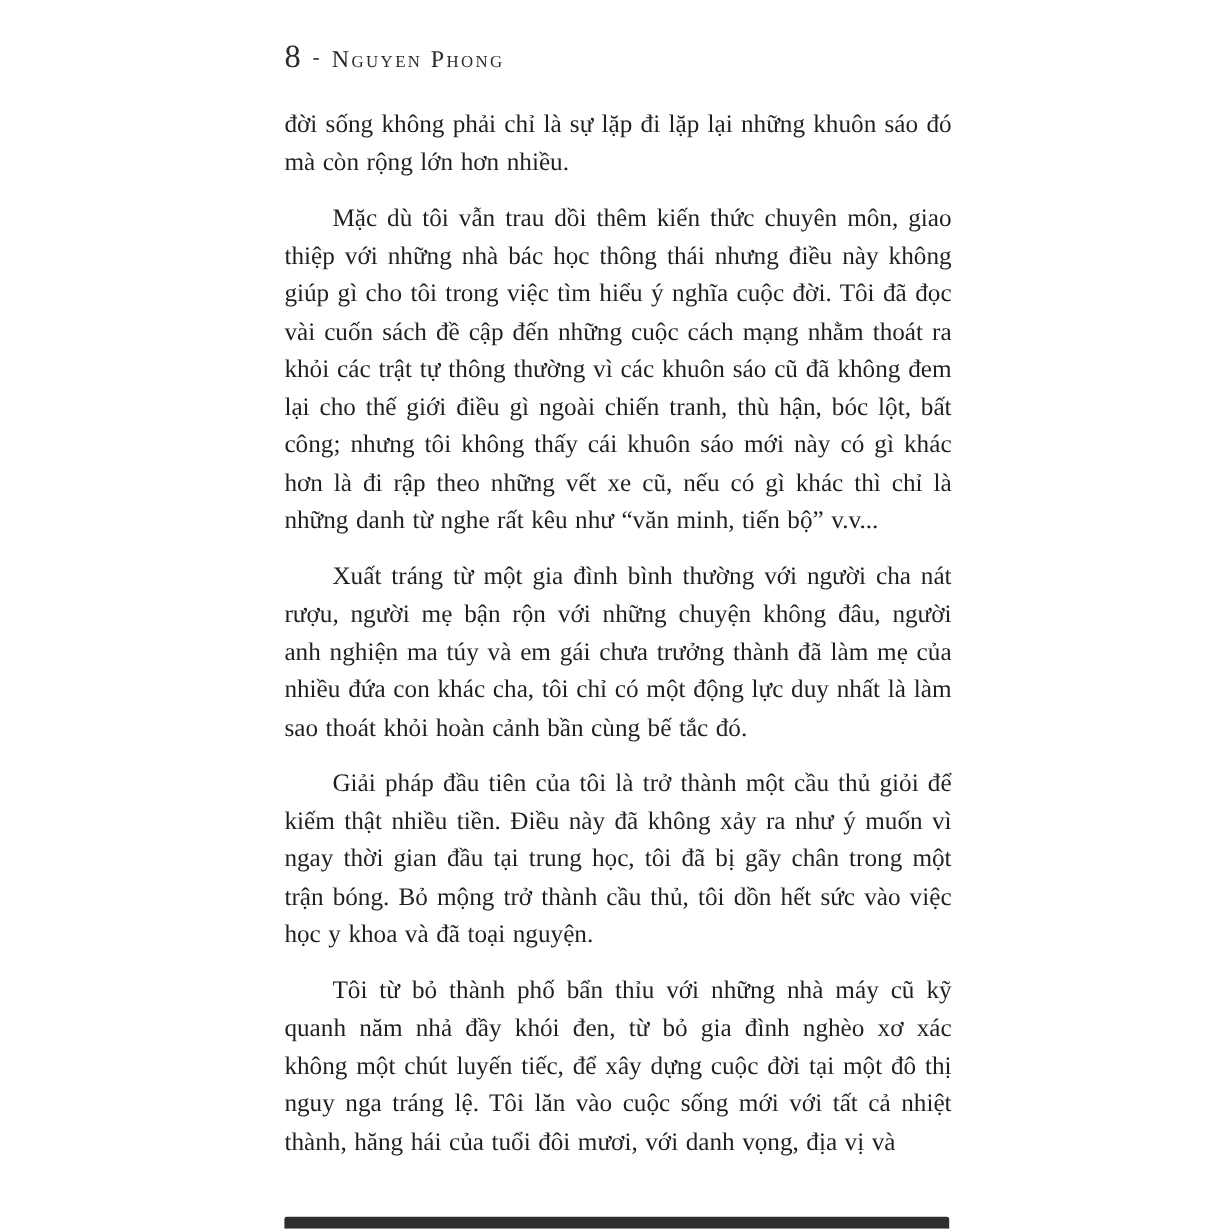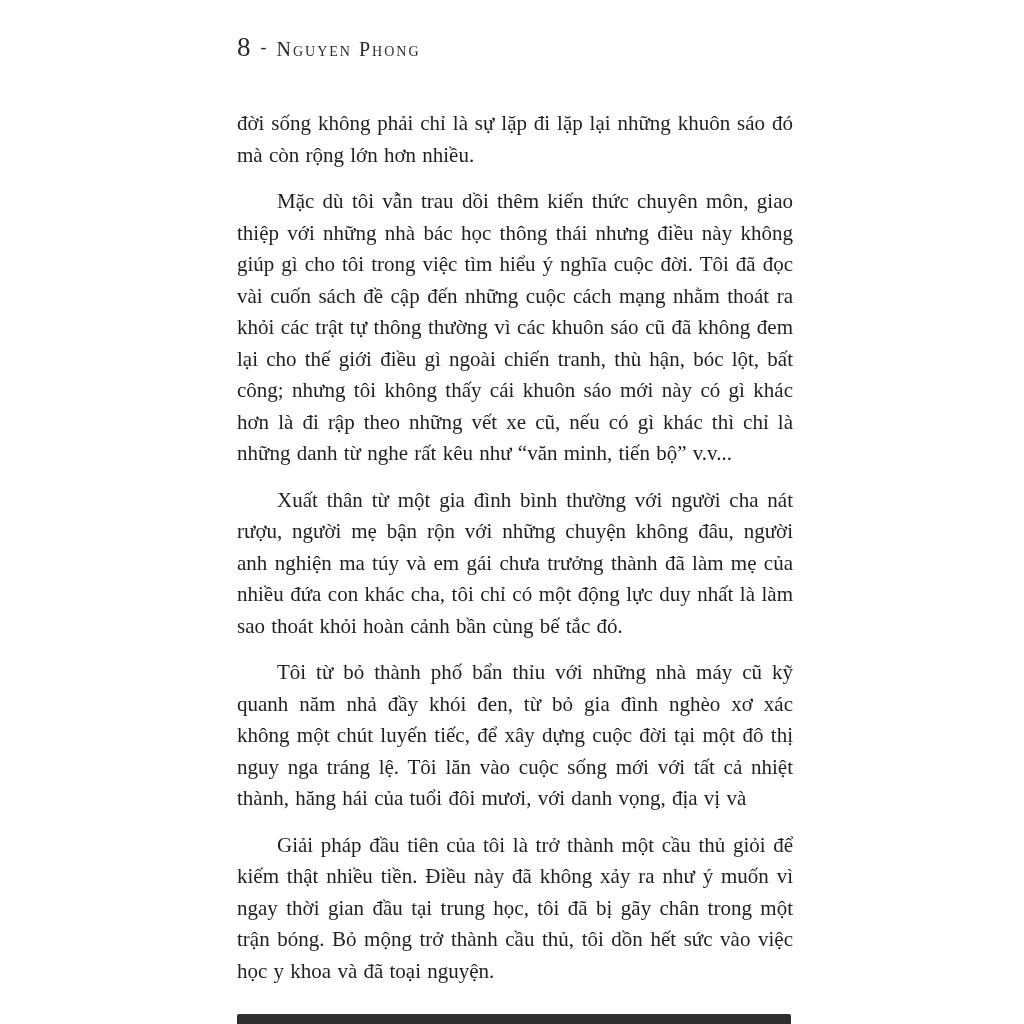--- a/index.html
+++ b/index.html
@@ -48,21 +48,20 @@
     text-align: center;
   }
   .text-block {
     position: absolute;
     left: 237px;
     top: 88px;
     width: 556px;
     text-align: justify;
     font-size: 21px;
     line-height: 31.5px;
-    margin-top: 20px;
   }
   .text-block p {
     margin: 0 0 15px 0;
     padding: 0;
     word-spacing: 1px;
   }
   .text-block p.indent {
     text-indent: 40px;
   }
   .scan-edge-bar {
@@ -82,20 +81,20 @@
 
   <div class="running-header">
     <span class="page-number">8</span>
     <span class="header-separator">-</span>
     <span class="running-head">Nguyen Phong</span>
   </div>
 
   <div class="text-block">
     <p>đời sống không phải chỉ là sự lặp đi lặp lại những khuôn sáo đó mà còn rộng lớn hơn nhiều.</p>
     <p class="indent">Mặc dù tôi vẫn trau dồi thêm kiến thức chuyên môn, giao thiệp với những nhà bác học thông thái nhưng điều này không giúp gì cho tôi trong việc tìm hiểu ý nghĩa cuộc đời. Tôi đã đọc vài cuốn sách đề cập đến những cuộc cách mạng nhằm thoát ra khỏi các trật tự thông thường vì các khuôn sáo cũ đã không đem lại cho thế giới điều gì ngoài chiến tranh, thù hận, bóc lột, bất công; nhưng tôi không thấy cái khuôn sáo mới này có gì khác hơn là đi rập theo những vết xe cũ, nếu có gì khác thì chỉ là những danh từ nghe rất kêu như “văn minh, tiến bộ” v.v...</p>
-    <p class="indent">Xuất thân từ một gia đình bình thường với người cha nát rượu, người mẹ bận rộn với những chuyện không đâu, người anh nghiện ma túy và em gái chưa trưởng thành đã làm mẹ của nhiều đứa con khác cha, tôi chỉ có một động lực duy nhất là làm sao thoát khỏi hoàn cảnh bần cùng bế tắc đó.</p>
+    <p class="indent">Xuất tráng từ một gia đình bình thường với người cha nát rượu, người mẹ bận rộn với những chuyện không đâu, người anh nghiện ma túy và em gái chưa trưởng thành đã làm mẹ của nhiều đứa con khác cha, tôi chỉ có một động lực duy nhất là làm sao thoát khỏi hoàn cảnh bần cùng bế tắc đó.</p>
+    <p class="indent">Giải pháp đầu tiên của tôi là trở thành một cầu thủ giỏi để kiếm thật nhiều tiền. Điều này đã không xảy ra như ý muốn vì ngay thời gian đầu tại trung học, tôi đã bị gãy chân trong một trận bóng. Bỏ mộng trở thành cầu thủ, tôi dồn hết sức vào việc học y khoa và đã toại nguyện.</p>
     <p class="indent">Tôi từ bỏ thành phố bẩn thỉu với những nhà máy cũ kỹ quanh năm nhả đầy khói đen, từ bỏ gia đình nghèo xơ xác không một chút luyến tiếc, để xây dựng cuộc đời tại một đô thị nguy nga tráng lệ. Tôi lăn vào cuộc sống mới với tất cả nhiệt thành, hăng hái của tuổi đôi mươi, với danh vọng, địa vị và</p>
-    <p class="indent">Giải pháp đầu tiên của tôi là trở thành một cầu thủ giỏi để kiếm thật nhiều tiền. Điều này đã không xảy ra như ý muốn vì ngay thời gian đầu tại trung học, tôi đã bị gãy chân trong một trận bóng. Bỏ mộng trở thành cầu thủ, tôi dồn hết sức vào việc học y khoa và đã toại nguyện.</p>
   </div>
 
   <div class="scan-edge-bar"></div>
 
 </div>
 
 </body></html>

